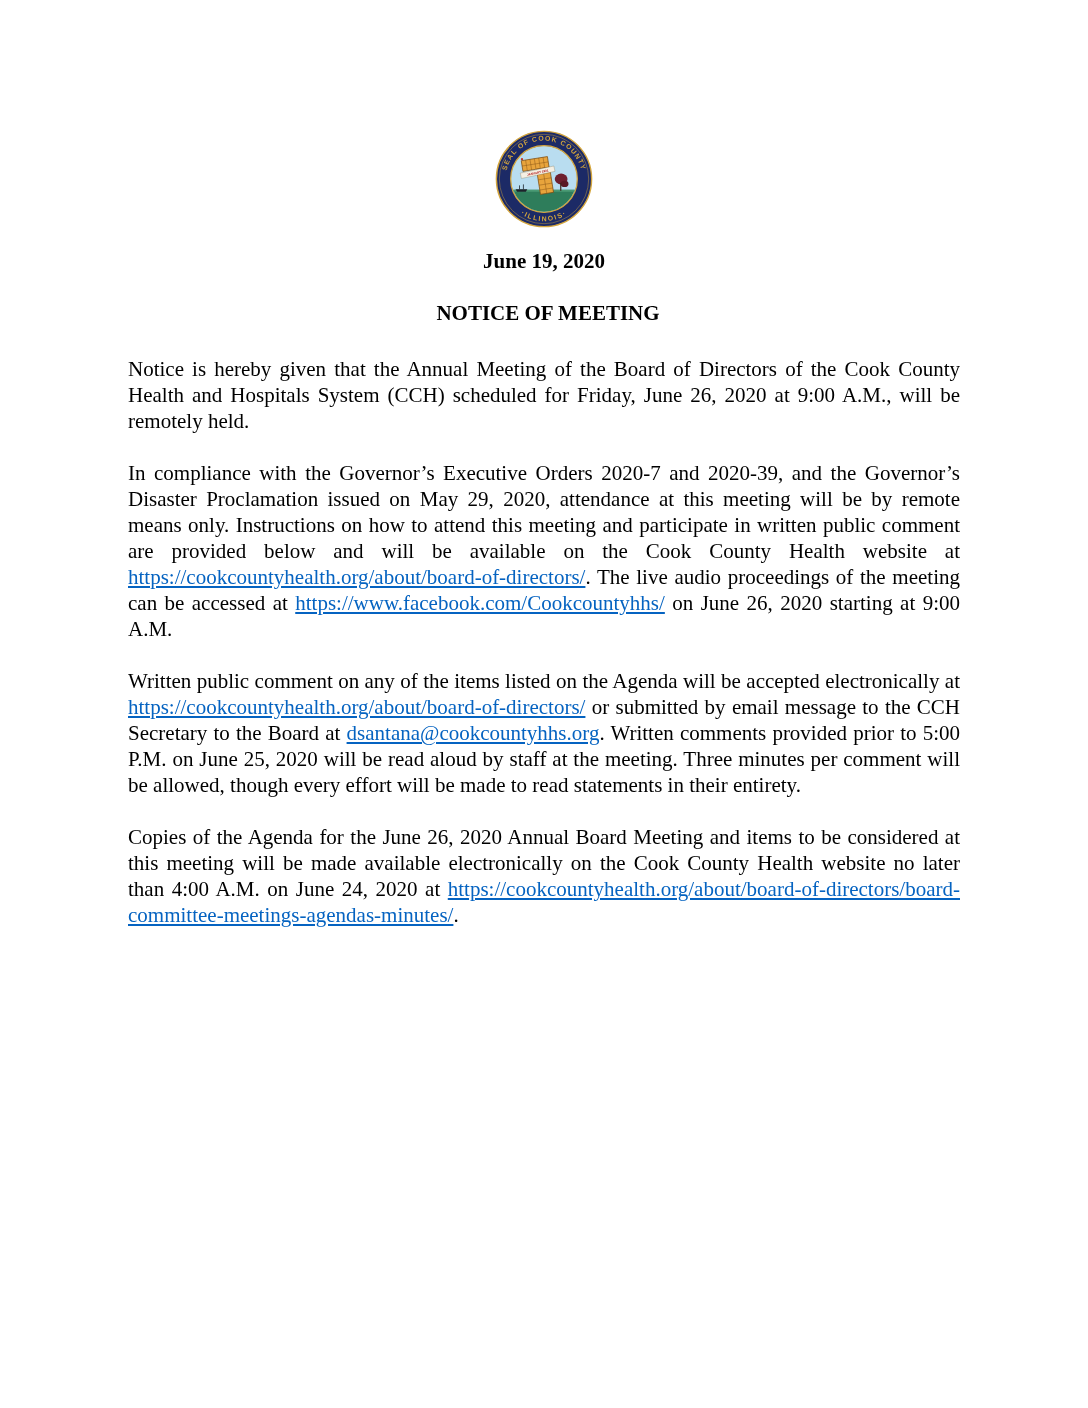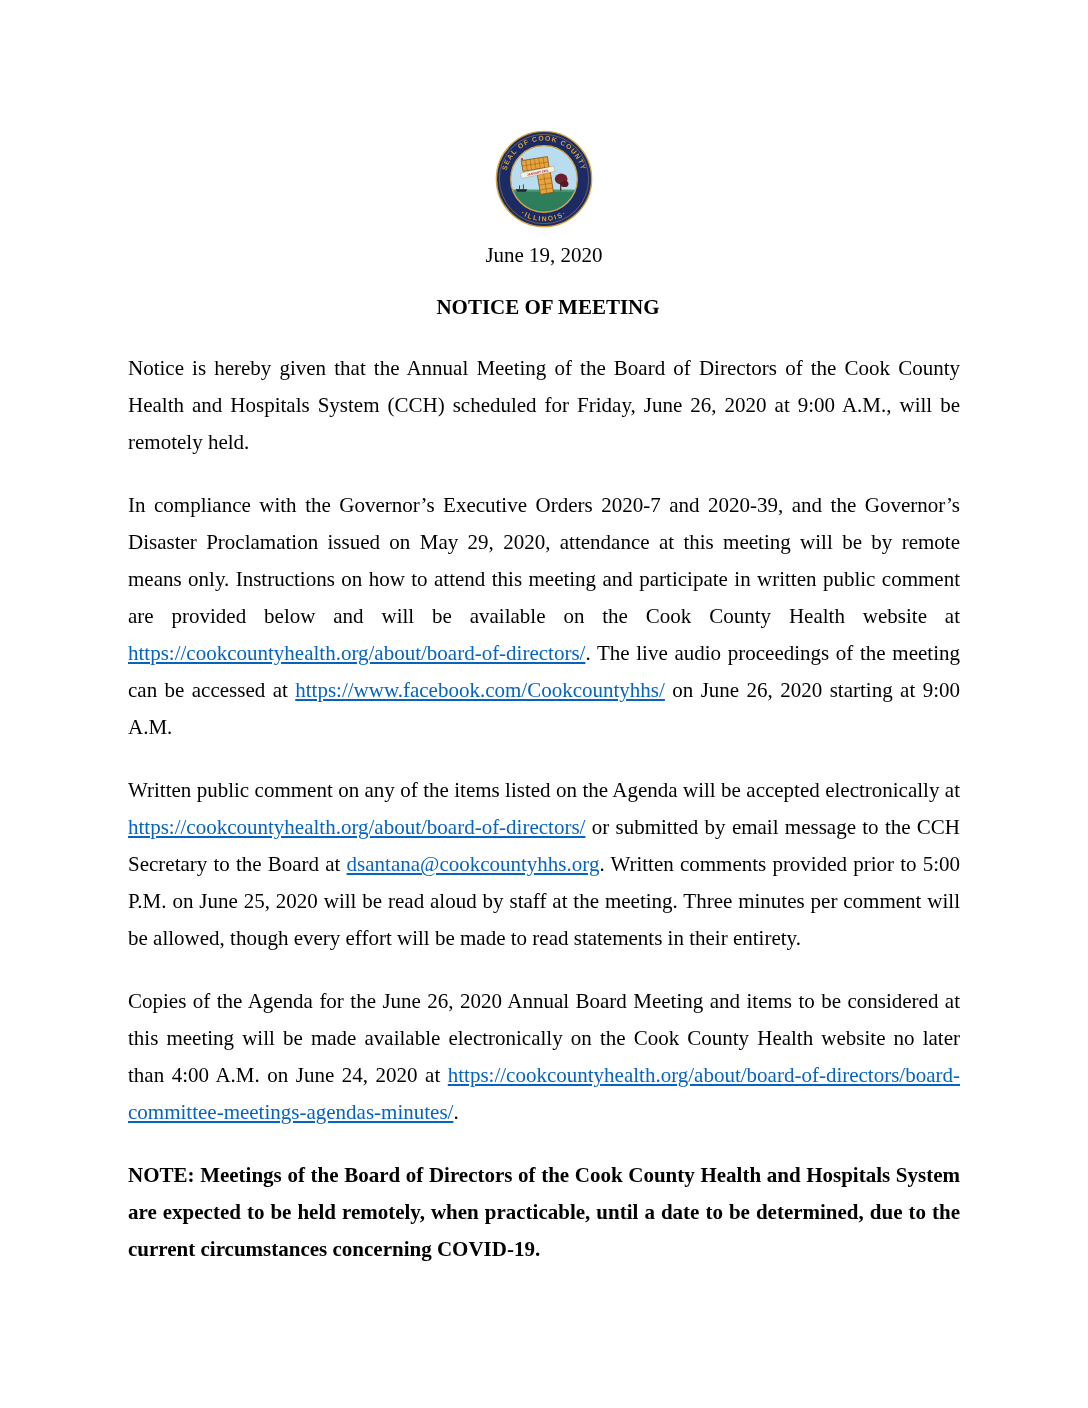--- a/index.html
+++ b/index.html
@@ -27,41 +27,41 @@
     position:relative;
     overflow:hidden;
   }
   .seal-wrap{
     padding-top:130px;
     display:flex;
     justify-content:center;
   }
   .seal-wrap svg{width:98px;height:98px;display:block;}
   .doc-date{
-    margin:14px 0 0 0;
+    margin:20px 0 0 0;
     text-align:center;
-    font-weight:normal;
+    font-weight:bold;
     font-size:21px;
     line-height:26px;
   }
   .doc-title{
     margin:26px 0 0 0;
     text-align:center;
     font-weight:bold;
     font-size:21px;
     line-height:26px;
     padding-left:8px;
   }
   .doc-body{
     margin:30px 128px 0 128px;
   }
   .doc-body p{
     margin:0 0 26px 0;
     font-size:21px;
-    line-height:37px;
+    line-height:26px;
     text-align:justify;
   }
   .doc-body p.bold{font-weight:bold;}
   .doc-body a{
     color:var(--link);
     text-decoration:underline;
     cursor:pointer;
   }
   .ring-text{
     fill:var(--seal-gold);
@@ -142,16 +142,15 @@
 
   <p class="doc-date">June 19, 2020</p>
 
   <p class="doc-title">NOTICE OF MEETING</p>
 
   <div class="doc-body">
       <p><span>Notice is hereby given that the Annual Meeting of the Board of Directors of the Cook County Health and Hospitals System (CCH) scheduled for Friday, June 26, 2020 at 9:00 A.M., will be remotely held.</span></p>
       <p><span>In compliance with the Governor’s Executive Orders 2020-7 and 2020-39, and the Governor’s Disaster Proclamation issued on May 29, 2020, attendance at this meeting will be by remote means only. Instructions on how to attend this meeting and participate in written public comment are provided below and will be available on the Cook County Health website at </span><a href="#">https://cookcountyhealth.org/about/board-of-directors/</a><span>. The live audio proceedings of the meeting can be accessed at </span><a href="#">https://www.facebook.com/Cookcountyhhs/</a><span> on June 26, 2020 starting at 9:00 A.M.</span></p>
       <p><span>Written public comment on any of the items listed on the Agenda will be accepted electronically at </span><a href="#">https://cookcountyhealth.org/about/board-of-directors/</a><span>  or submitted by email message to the CCH Secretary to the Board at </span><a href="#">dsantana@cookcountyhhs.org</a><span>.  Written comments provided prior to 5:00 P.M. on June 25, 2020 will be read aloud by staff at the meeting. Three minutes per comment will be allowed, though every effort will be made to read statements in their entirety.</span></p>
       <p><span>Copies of the Agenda for the June 26, 2020 Annual Board Meeting and items to be considered at this meeting will be made available electronically on the Cook County Health website no later than 4:00 A.M. on June 24, 2020 at </span><a href="#">https://cookcountyhealth.org/about/board-of-directors/board-committee-meetings-agendas-minutes/</a><span>.</span></p>
-      <p class="bold"><span>NOTE: Meetings of the Board of Directors of the Cook County Health and Hospitals System are expected to be held remotely, when practicable, until a date to be determined, due to the current circumstances concerning COVID-19.</span></p>
     </div>
 
 </div>
 
 </body></html>

